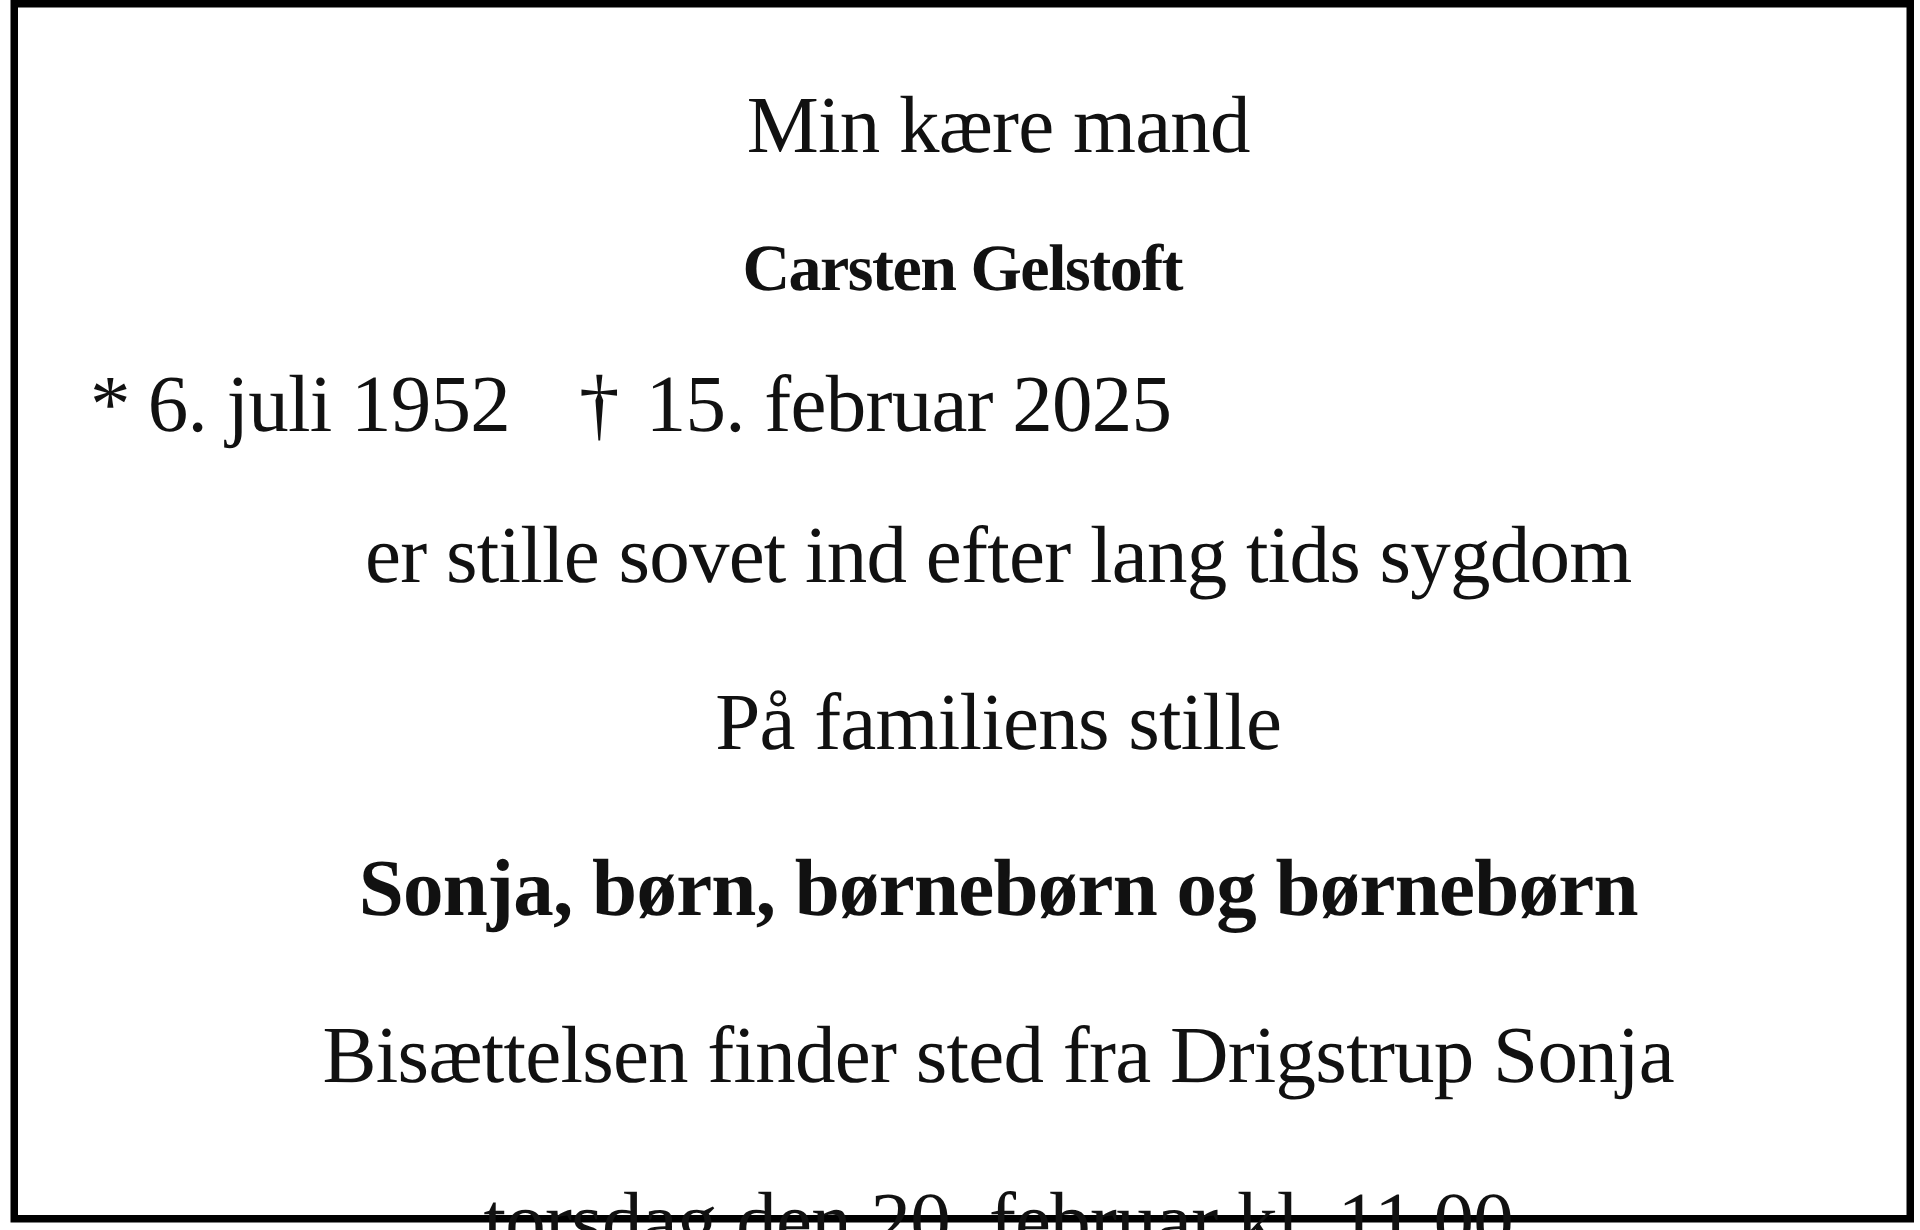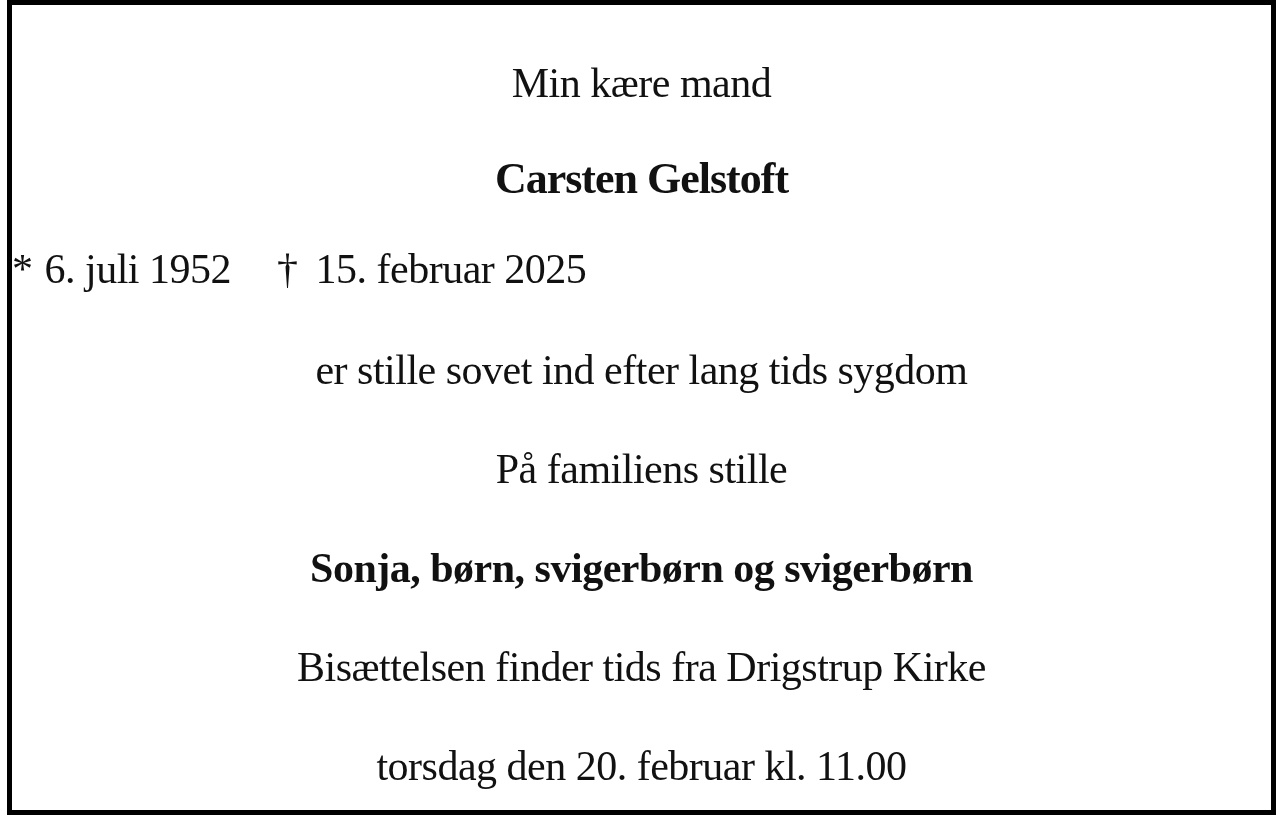--- a/index.html
+++ b/index.html
@@ -21,23 +21,24 @@
     background: var(--bg-color, #fff);
   }
   .content {
     font-family: "Liberation Serif", "DejaVu Serif", serif;
     color: var(--text-color, #111);
     text-align: center;
     padding-top: 50px;
     letter-spacing: -0.5px;
   }
   .line {
-    font-size: 42px;
+    font-size: 54px;
     line-height: 57px;
     white-space: nowrap;
+    padding-left: 48px;
   }
   .intro { margin: 0; }
   .deceased-name {
     font-size: 44px;
     line-height: 70px;
     font-weight: bold;
     margin-top: 32px;
     letter-spacing: -1px;
   }
   .dates {
@@ -71,20 +72,20 @@
       </span>
       <span class="death-group">
         <span class="sym sym-death">†</span><span>15. februar 2025</span>
       </span>
     </div>
 
     <p class="line message">er stille sovet ind efter lang tids sygdom</p>
 
     <p class="line on-behalf">På familiens stille</p>
 
-    <p class="line family">Sonja, børn, svigerbørn og svigerbørn</p>
+    <p class="line family">Sonja, børn, børnebørn og børnebørn</p>
 
-    <p class="line ceremony">Bisættelsen finder tids fra Drigstrup Kirke</p>
+    <p class="line ceremony">Bisættelsen finder sted fra Drigstrup Sonja</p>
 
     <p class="line intro">torsdag den 20. februar kl. 11.00</p>
 
   </div>
 </div>
 
 </body></html>

